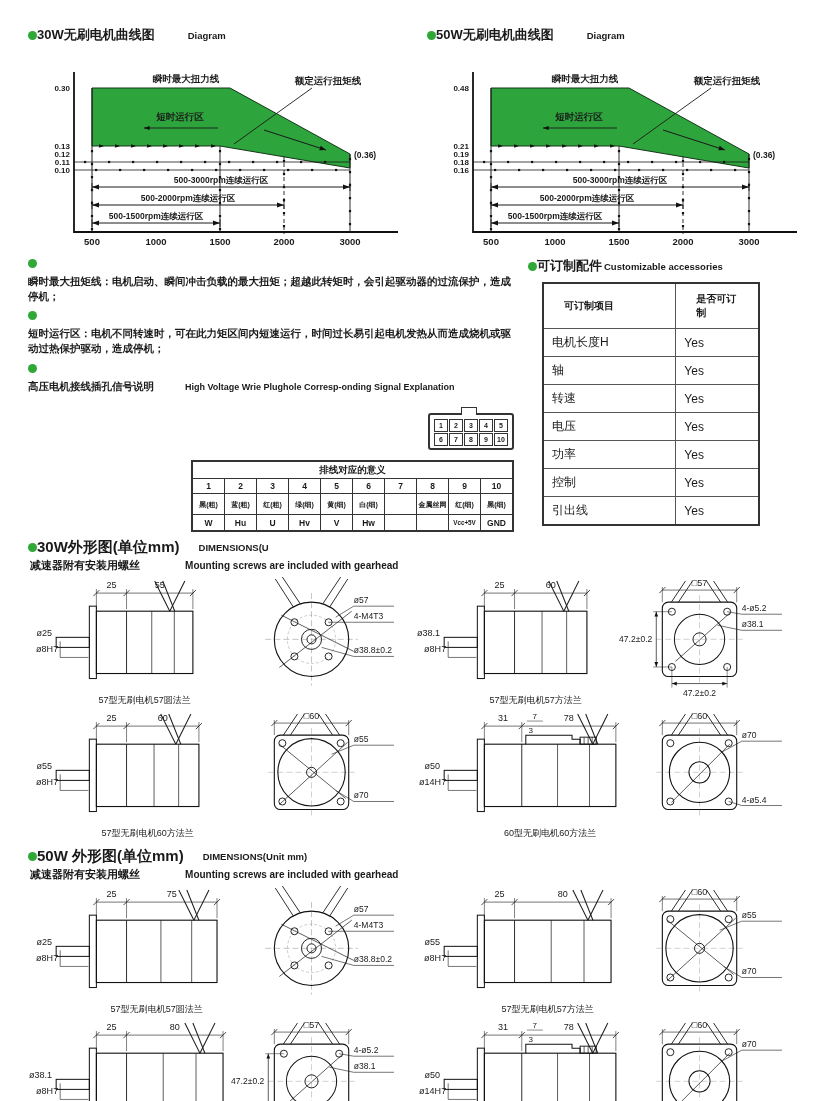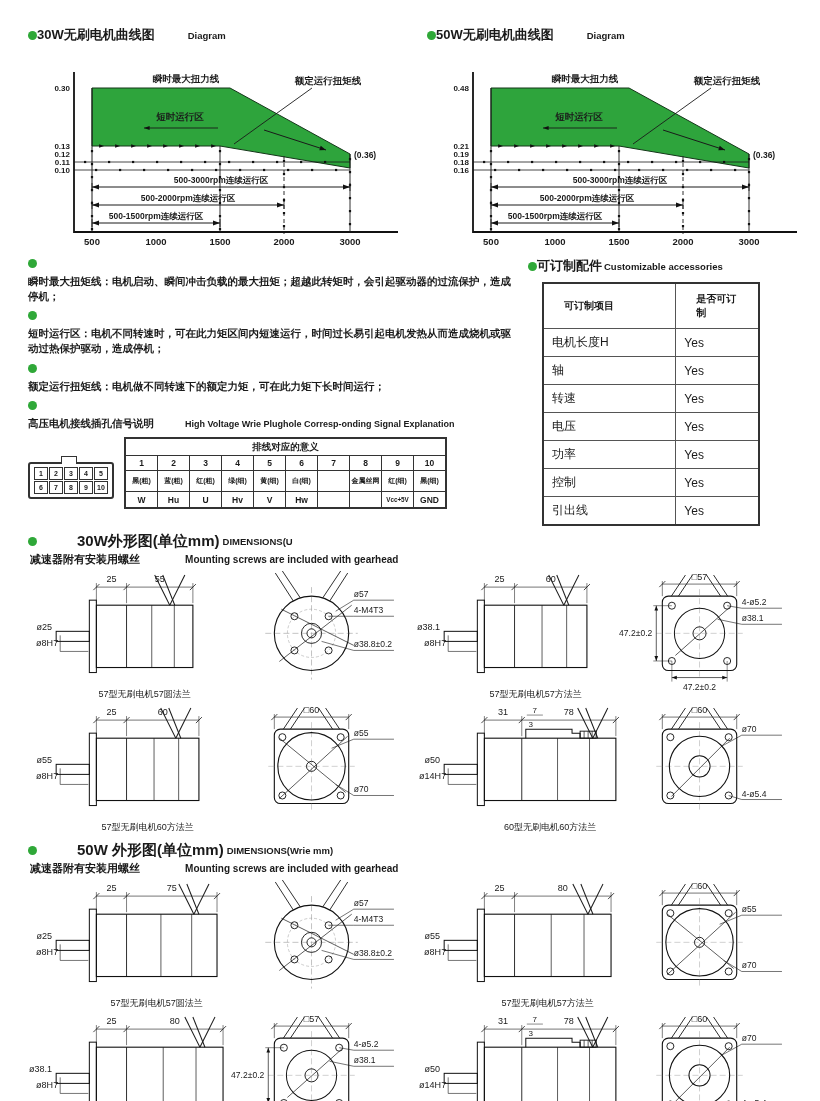--- a/index.html
+++ b/index.html
@@ -12,43 +12,43 @@
   .chart-title-cn{font-size:13px;font-weight:700;}
   .chart-title-en{font-size:9.5px;font-weight:700;margin-left:2px;padding-left:31px;}
   .chart-canvas{width:385px;height:205px;}
   .mid-row{display:flex;gap:14px;margin-top:8px;align-items:flex-start;}
   .notes-col{width:486px;}
   .notes{list-style:none;margin:0;padding:0;}
   .notes li{display:flex;gap:6px;font-size:10.5px;line-height:1.4;font-weight:600;margin-bottom:6px;flex-direction:column;}
   .notes .dot{margin-top:2px;}
   .note-en{font-weight:700;font-size:9px;padding-left:28px;}
   .note-cn-bold{font-weight:800;}
-  .wiring-row{display:flex;gap:10px;margin-top:6px;align-items:center;}
+  .wiring-row{display:flex;gap:10px;margin-top:6px;align-items:flex-end;flex-direction:column;}
   .connector{position:relative;margin-top:14px;border:2px solid #333;border-radius:3px;padding:3px 2px 2px 2px;width:78px;}
   .connector .tab{position:absolute;top:-8px;left:31px;width:14px;height:7px;border:1.5px solid #333;border-bottom:none;background:#fff;}
   .pin-row{display:flex;justify-content:center;}
   .pin{width:12px;height:11px;border:1px solid #333;margin:0.5px;font-size:7px;font-weight:700;display:flex;align-items:center;justify-content:center;}
   table.wiring{border-collapse:collapse;border:2px solid #333;}
   table.wiring td,table.wiring th{border:1px solid #333;text-align:center;padding:1px 0;}
   table.wiring .title{font-size:9.5px;font-weight:800;height:14px;}
   table.wiring .pins td{font-size:8.5px;font-weight:700;width:31px;height:12px;}
   table.wiring .cols td{font-size:7px;font-weight:700;height:18px;line-height:1.1;}
   table.wiring .sigs td{font-size:8.5px;font-weight:700;height:13px;}
   table.wiring .sigs td.small{font-size:6.3px;}
   .acc-col{width:232px;}
   .acc-title-cn{font-size:13px;font-weight:800;}
   .acc-title-en{font-size:9.5px;font-weight:700;margin-left:2px;}
   table.acc{border-collapse:collapse;border:2px solid #333;margin-top:7px;margin-left:14px;}
   table.acc td{border:1px solid #555;font-size:12px;padding:5px 8px;}
   table.acc td.c1{width:118px;}
   table.acc td.c2{width:52px;}
   table.acc tr.hd td{font-size:10px;font-weight:600;padding:8px 20px;}
   .dims-sec{margin-top:6px;}
-  .dims-title-cn{font-size:15px;font-weight:800;margin-left:40px;}
-  .dims-title-en{font-size:9.5px;font-weight:800;margin-left:3px;}
+  .dims-title-cn{font-size:15px;font-weight:800;}
+  .dims-title-en{font-size:9.5px;font-weight:800;margin-left:19px;}
   .dims-sub{font-size:11px;font-weight:600;margin:1px 0 0 2px;}
   .dims-sub .en{font-size:10px;font-weight:700;margin-left:42px;}
   .dims-grid{display:grid;grid-template-columns:374px 374px;column-gap:14px;row-gap:0px;margin-top:2px;}
   .drawing{width:372px;height:133px;}
   svg text{font-family:"Liberation Sans",sans-serif;}
 </style>
 </head>
 <body>
 
 <div class="page">
@@ -279,24 +279,20 @@
   <div class="mid-row">
     <div class="notes-col">
       <ul class="notes">
         <li>
             <span class="dot"></span>
             <span>瞬时最大扭矩线：电机启动、瞬间冲击负载的最大扭矩；超越此转矩时，会引起驱动器的过流保护，造成停机；</span>
           </li>
         <li>
             <span class="dot"></span>
             <span>短时运行区：电机不同转速时，可在此力矩区间内短速运行，时间过长易引起电机发热从而造成烧机或驱动过热保护驱动，造成停机；</span>
-          </li>
-        <li>
-            <span class="dot"></span>
-            <span>额定运行扭矩线：电机做不同转速下的额定力矩，可在此力矩下长时间运行；</span>
           </li>
         <li>
             <span class="dot"></span>
             <span><span class="note-cn-bold">高压电机接线插孔信号说明</span> <span class="note-en">High Voltage Wrie Plughole Corresp-onding Signal Explanation</span></span>
           </li>
       </ul>
       <div class="wiring-row">
         <div class="connector" id="connector">
           <div class="tab"></div>
         <div class="pin-row">
@@ -639,21 +635,21 @@
             <line x1="324" y1="97" x2="364" y2="97" stroke="#1a1a1a" stroke-width="0.6" stroke-dasharray="none"></line>
             <line x1="324" y1="97" x2="311" y2="93" stroke="#1a1a1a" stroke-width="0.6" stroke-dasharray="none"></line>
           </svg></div>
     </div>
   </section>
 
   <section class="dims-sec">
     <div class="sec-head">
       <span class="dot"></span>
       <span class="dims-title-cn">50W 外形图(单位mm)</span>
-      <span class="dims-title-en">DIMENSIONS(Wrie mm)</span>
+      <span class="dims-title-en">DIMENSIONS(Unit mm)</span>
     </div>
     <div class="dims-sub">
       <span>减速器附有安装用螺丝</span>
       <span class="en">Mounting screws are included with gearhead</span>
     </div>
     <div class="dims-grid">
       <div class="drawing" id="d50-0"><svg viewBox="0 0 370 132" width="372">
             <rect x="28" y="62" width="33" height="10" fill="none" stroke="#111" stroke-width="1"></rect>
             <rect x="61" y="31" width="7" height="72" fill="none" stroke="#111" stroke-width="1"></rect>
             <rect x="68" y="36" width="120" height="62" fill="none" stroke="#111" stroke-width="1.1"></rect>

